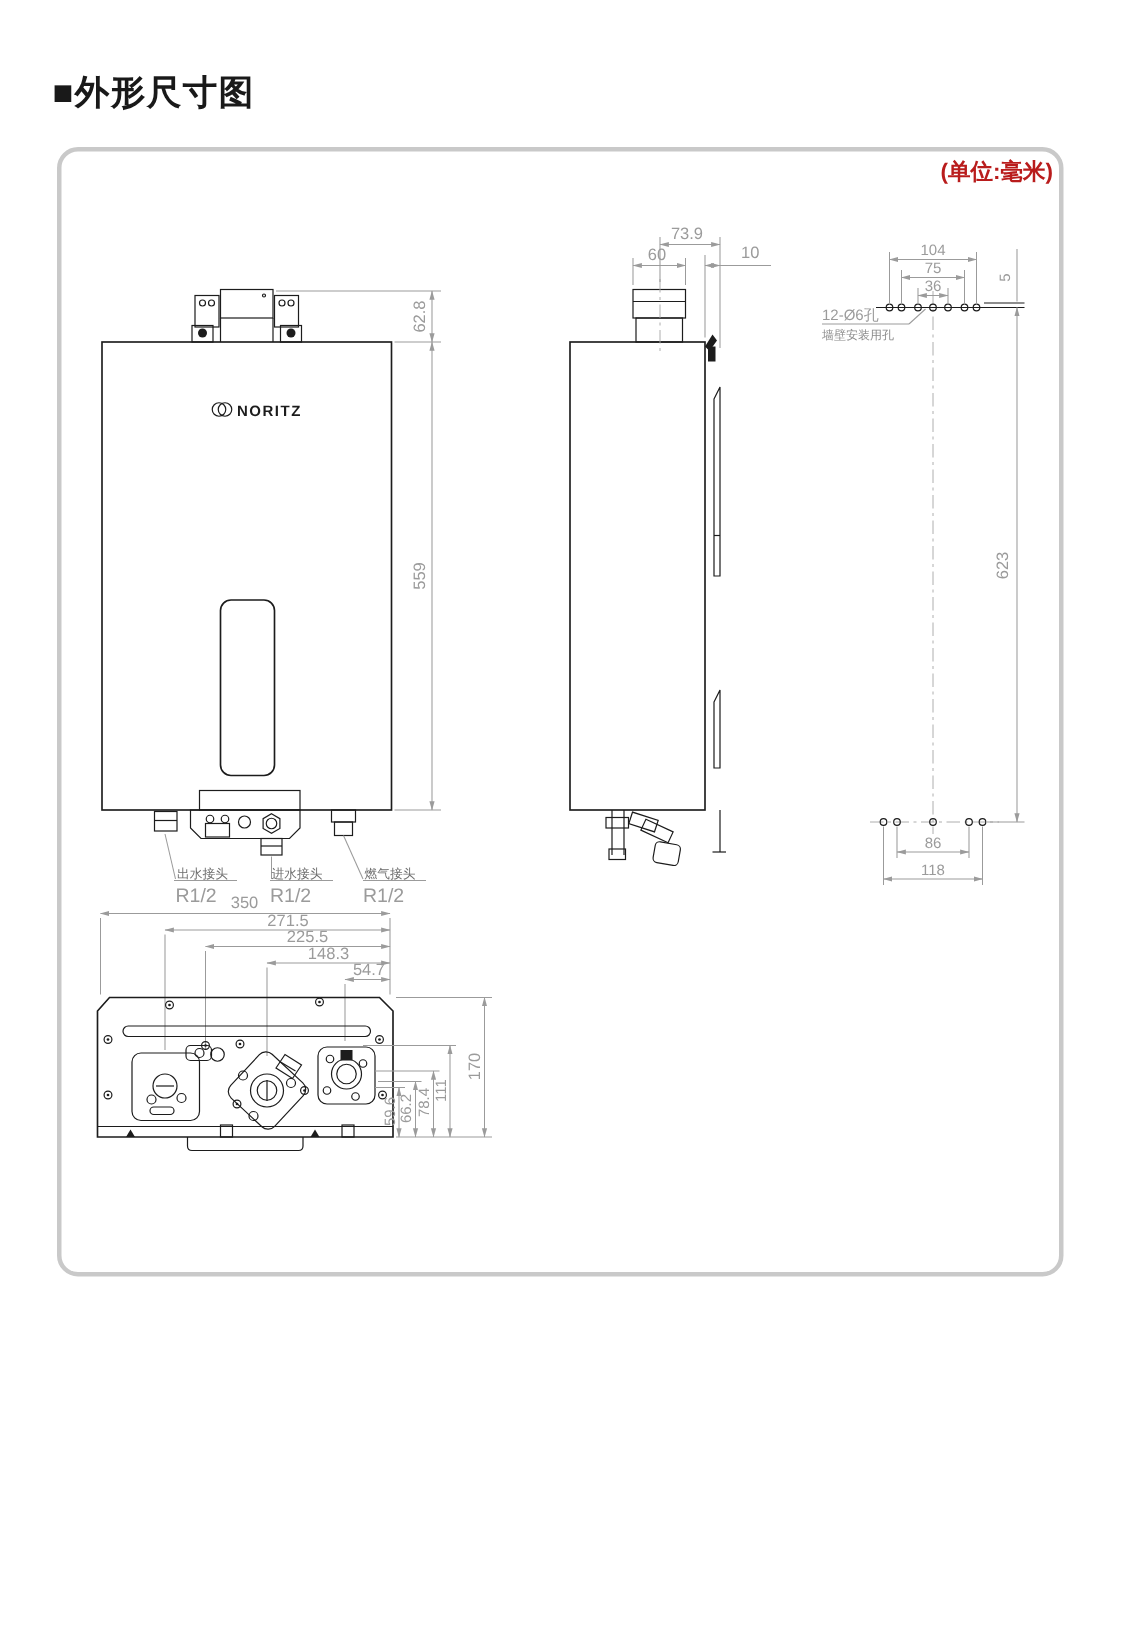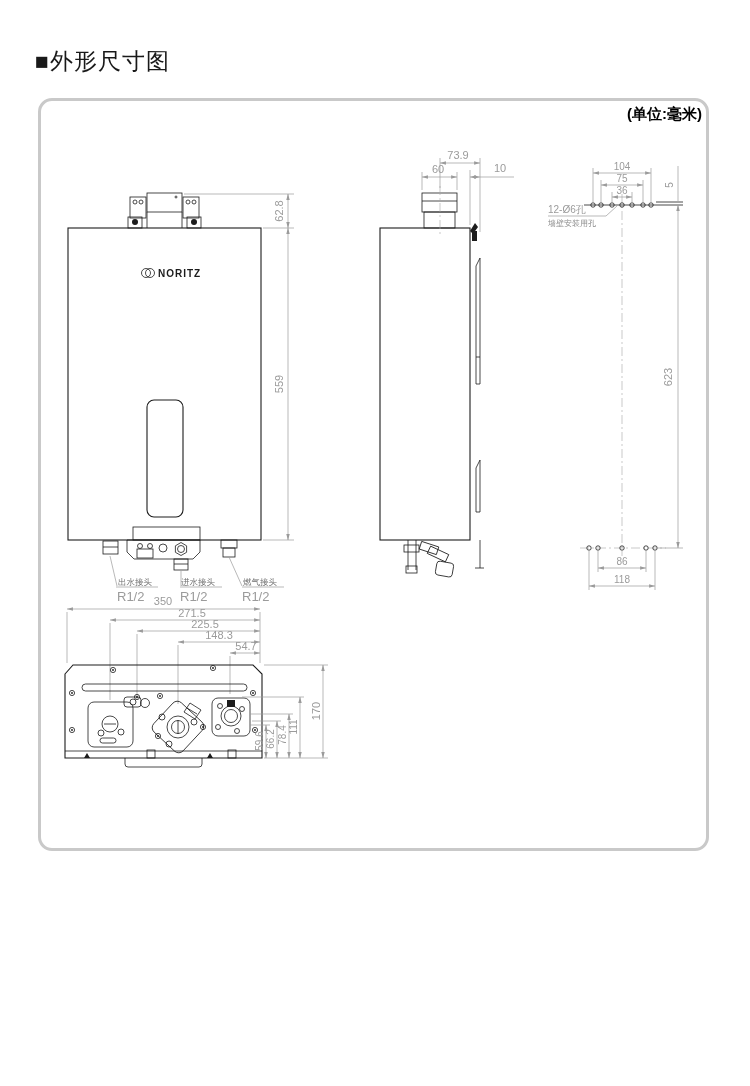--- a/index.html
+++ b/index.html
@@ -1,19 +1,19 @@
 <!DOCTYPE html>
 <html><head>
 <meta charset="utf-8">
 <style>
   html,body{margin:0;padding:0;background:#ffffff;}
   body{width:750px;height:1086px;position:relative;font-family:"Liberation Sans",sans-serif;overflow:hidden;}
-  .page-title{position:absolute;left:35px;top:46px;font-size:23px;font-weight:normal;color:#191919;letter-spacing:1px;}
+  .page-title{position:absolute;left:35px;top:46px;font-size:23px;font-weight:bold;color:#191919;letter-spacing:1px;}
   .panel{position:absolute;left:38px;top:98px;width:671px;height:753px;border:3px solid #c9c9c9;border-radius:14px;background:#fff;box-sizing:border-box;}
-  .unit-note{position:absolute;left:480px;top:105px;width:222px;text-align:right;font-size:15px;font-weight:700;color:#000000;}
+  .unit-note{position:absolute;left:480px;top:105px;width:222px;text-align:right;font-size:15px;font-weight:700;color:#b91c1c;}
   svg.drawing{position:absolute;left:0;top:0;}
   .obj{stroke:#1c1c1c;stroke-width:1.1;fill:none;stroke-linejoin:miter;}
   .obj2{stroke:#1c1c1c;stroke-width:0.8;fill:none;}
   .dl{stroke:#9b9b9b;stroke-width:0.7;fill:none;}
   .cl{stroke:#a5a5a5;stroke-width:0.6;fill:none;stroke-dasharray:9 3 2 3;}
   text.dim{fill:#9b9b9b;font-size:11px;font-family:"Liberation Sans",sans-serif;}
   text.dimS{fill:#9b9b9b;font-size:10px;font-family:"Liberation Sans",sans-serif;}
   text.lbl{fill:#6e6e6e;font-size:8.5px;font-family:"Liberation Sans",sans-serif;}
   text.lblS{fill:#8a8a8a;font-size:8px;font-family:"Liberation Sans",sans-serif;}
   text.thread{fill:#9b9b9b;font-size:13px;font-family:"Liberation Sans",sans-serif;}

